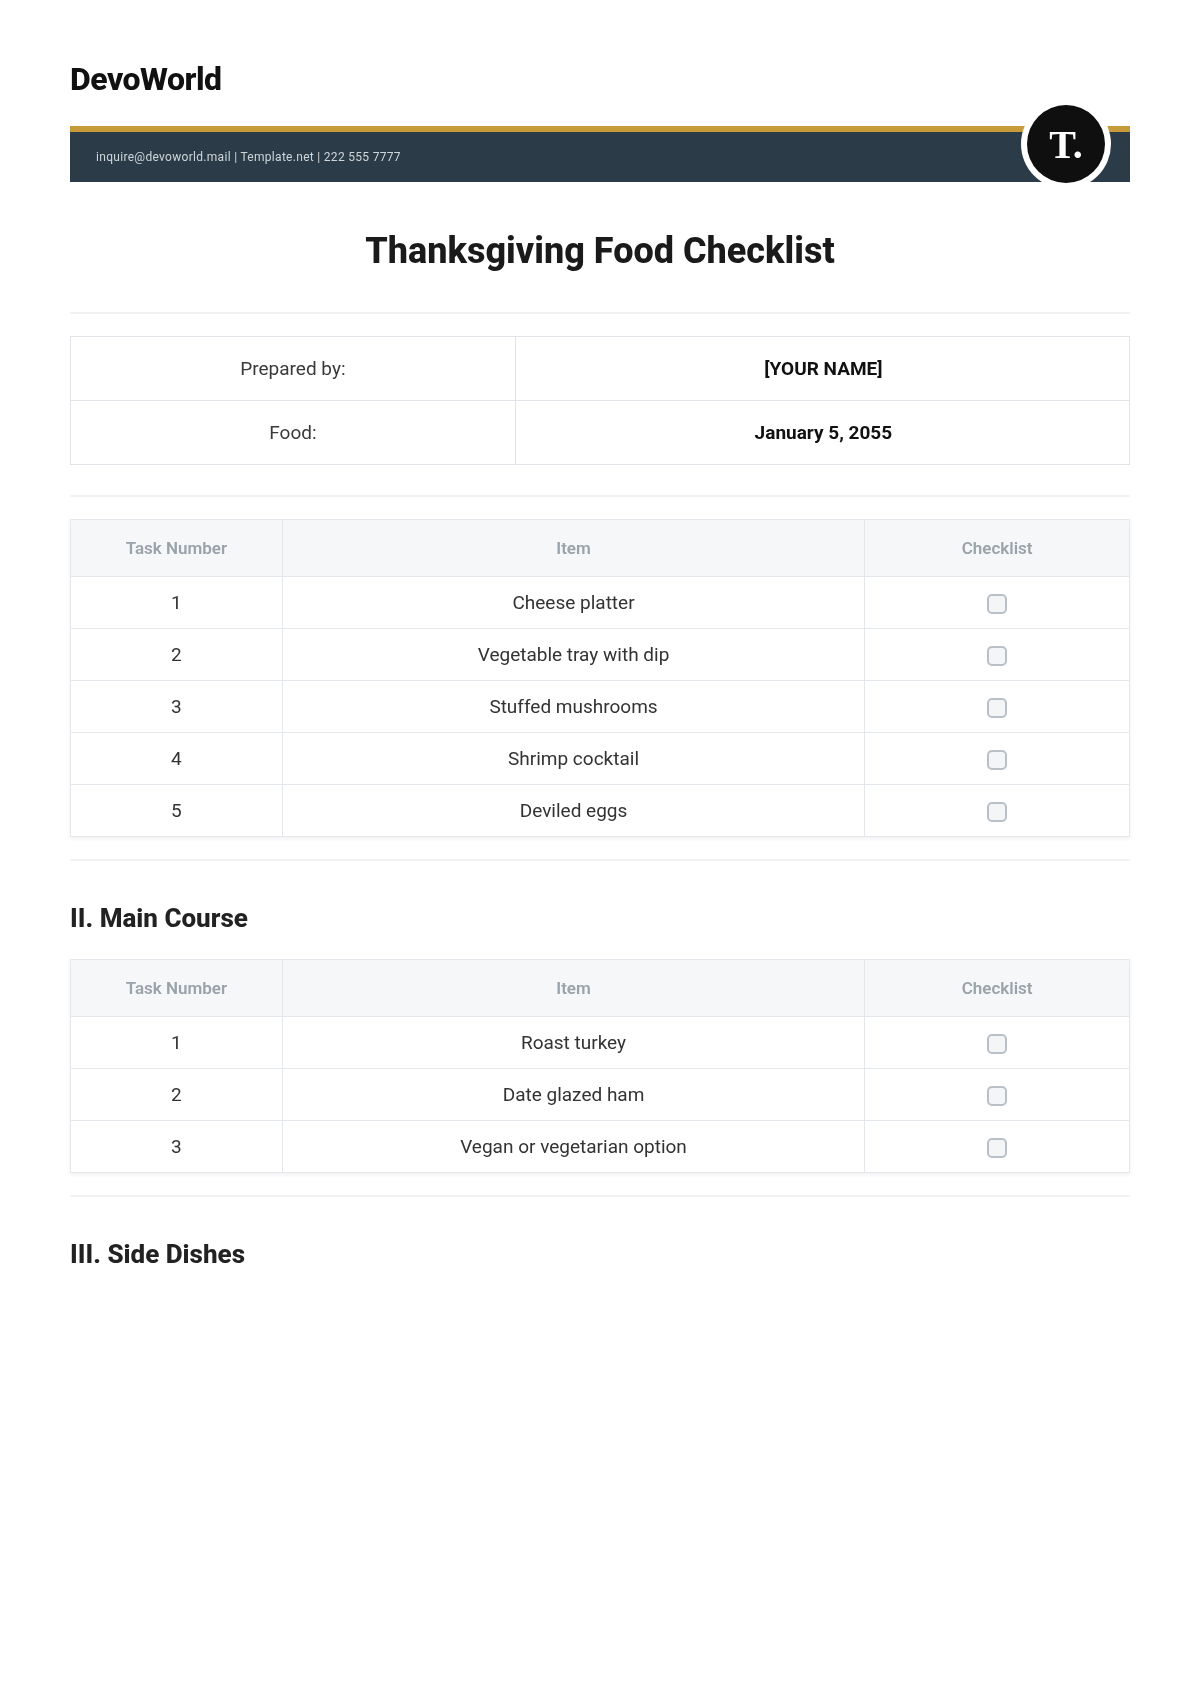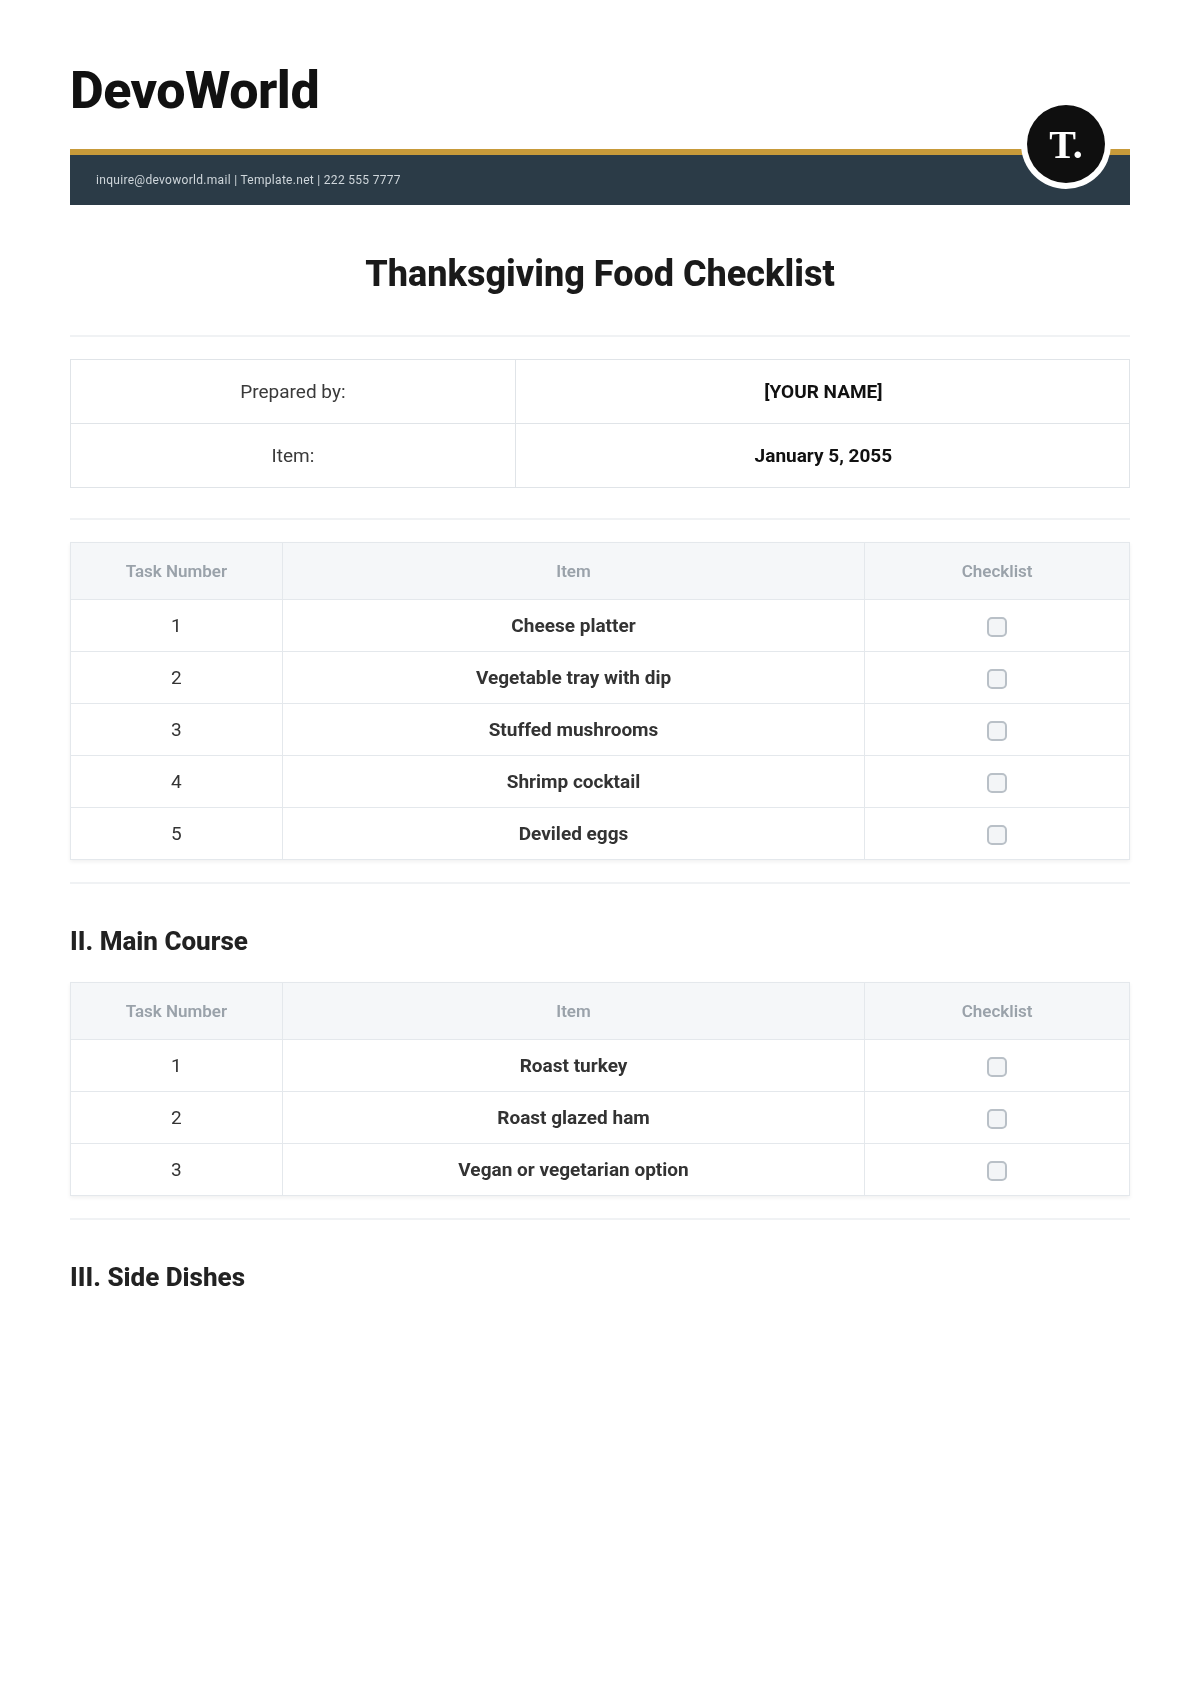--- a/index.html
+++ b/index.html
@@ -4,21 +4,21 @@
 <style>
   * { box-sizing: border-box; margin: 0; padding: 0; }
   body {
     font-family: -apple-system, BlinkMacSystemFont, "Segoe UI", Roboto, Arial, sans-serif;
     background: #fff;
     width: 1200px;
     color: #222;
   }
   .page { padding: 60px 70px; position: relative; }
   .brand {
-    font-size: 52px;
+    font-size: 32px;
     font-weight: 800;
     color: #111;
     letter-spacing: -0.5px;
     margin-bottom: 28px;
   }
   .header-bar {
     background: #2b3b47;
     border-top: 6px solid #c79a3a;
     padding: 18px 26px;
     color: #cfd6db;
@@ -86,21 +86,21 @@
     text-align: center;
   }
   .check-table td {
     border: 1.5px solid #e4e8ec;
     padding: 14px 10px;
     text-align: center;
     font-size: 19px;
     color: #333;
   }
   .check-table td:first-child { width: 20%; }
-  .check-table td:nth-child(2) { width: 55%; font-weight: bold; }
+  .check-table td:nth-child(2) { width: 55%; }
   .check-table td:last-child { width: 25%; }
   .cbox {
     display: inline-block;
     width: 20px;
     height: 20px;
     border: 2px solid #b9c0c7;
     border-radius: 5px;
     background: #f3f5f7;
     vertical-align: middle;
   }
@@ -122,21 +122,21 @@
 
   <hr class="divider">
 
   <table class="meta-table">
     <tbody>
         <tr>
       <td>Prepared by:</td>
       <td>[YOUR NAME]</td>
     </tr>
     <tr>
-      <td>Item:</td>
+      <td>Food:</td>
       <td>January 5, 2055</td>
     </tr>
   </tbody>
     </table>
 
   <hr class="divider">
 
   <table class="check-table">
     <tbody>
         <tr>
@@ -182,21 +182,21 @@
       <th>Item</th>
       <th>Checklist</th>
     </tr>
     <tr>
       <td>1</td>
       <td>Roast turkey</td>
       <td><span class="cbox"></span></td>
     </tr>
     <tr>
       <td>2</td>
-      <td>Roast glazed ham</td>
+      <td>Date glazed ham</td>
       <td><span class="cbox"></span></td>
     </tr>
     <tr>
       <td>3</td>
       <td>Vegan or vegetarian option</td>
       <td><span class="cbox"></span></td>
     </tr>
   </tbody>
     </table>
 

